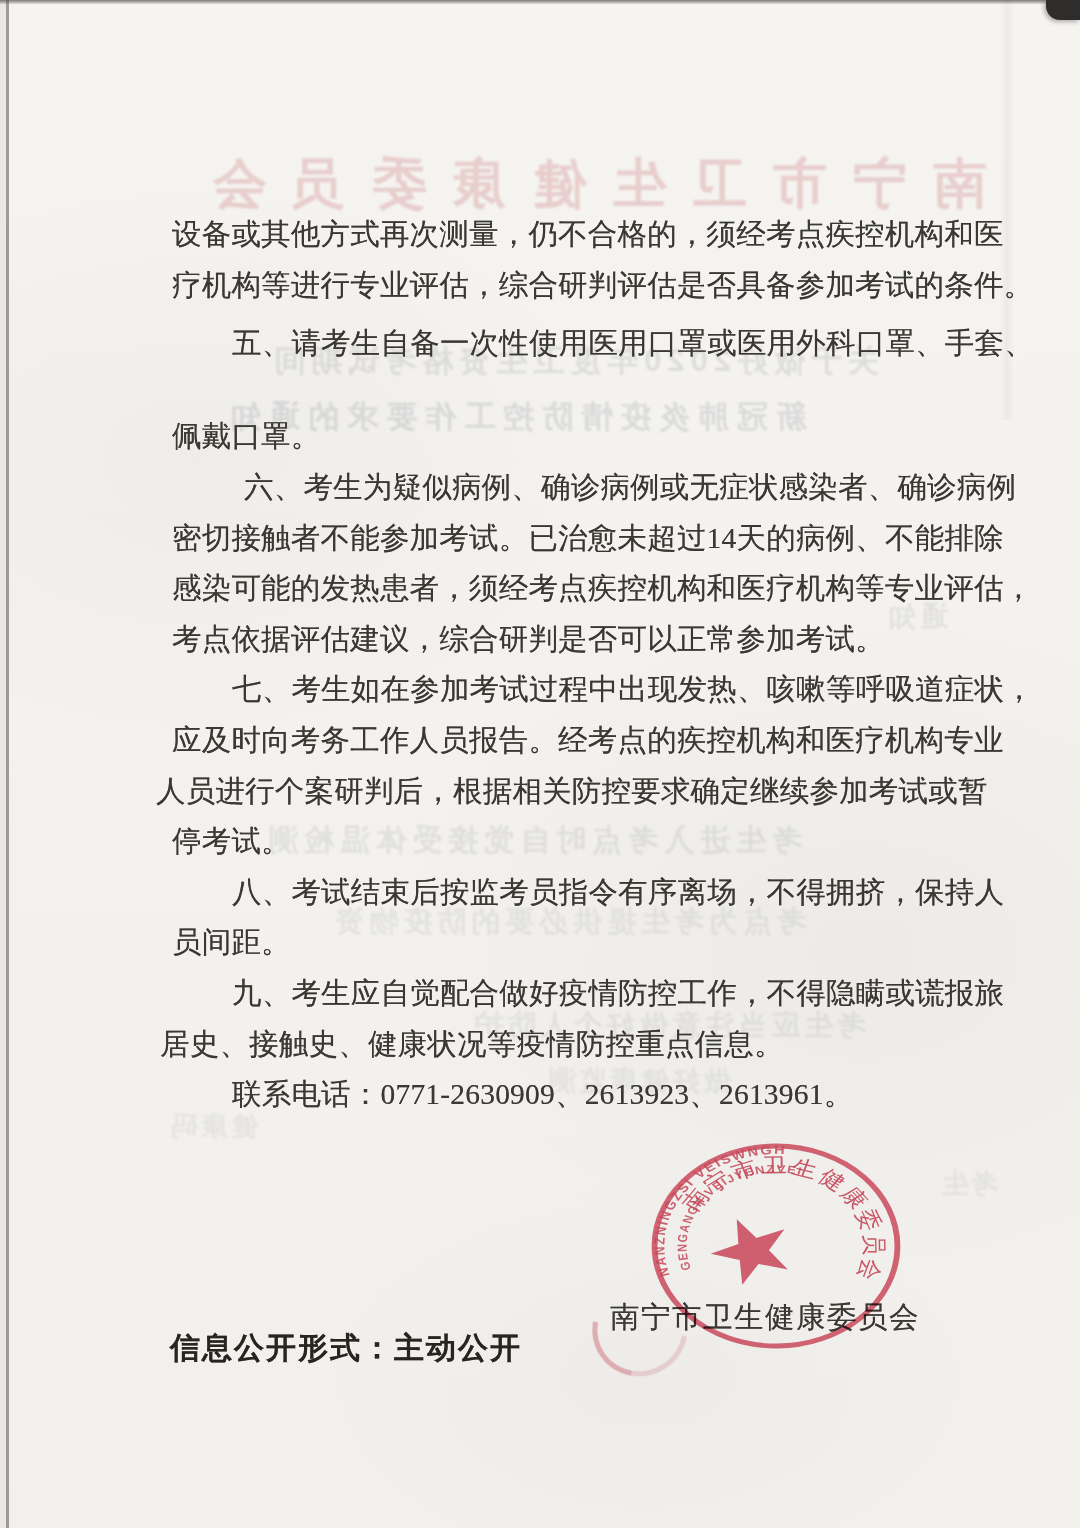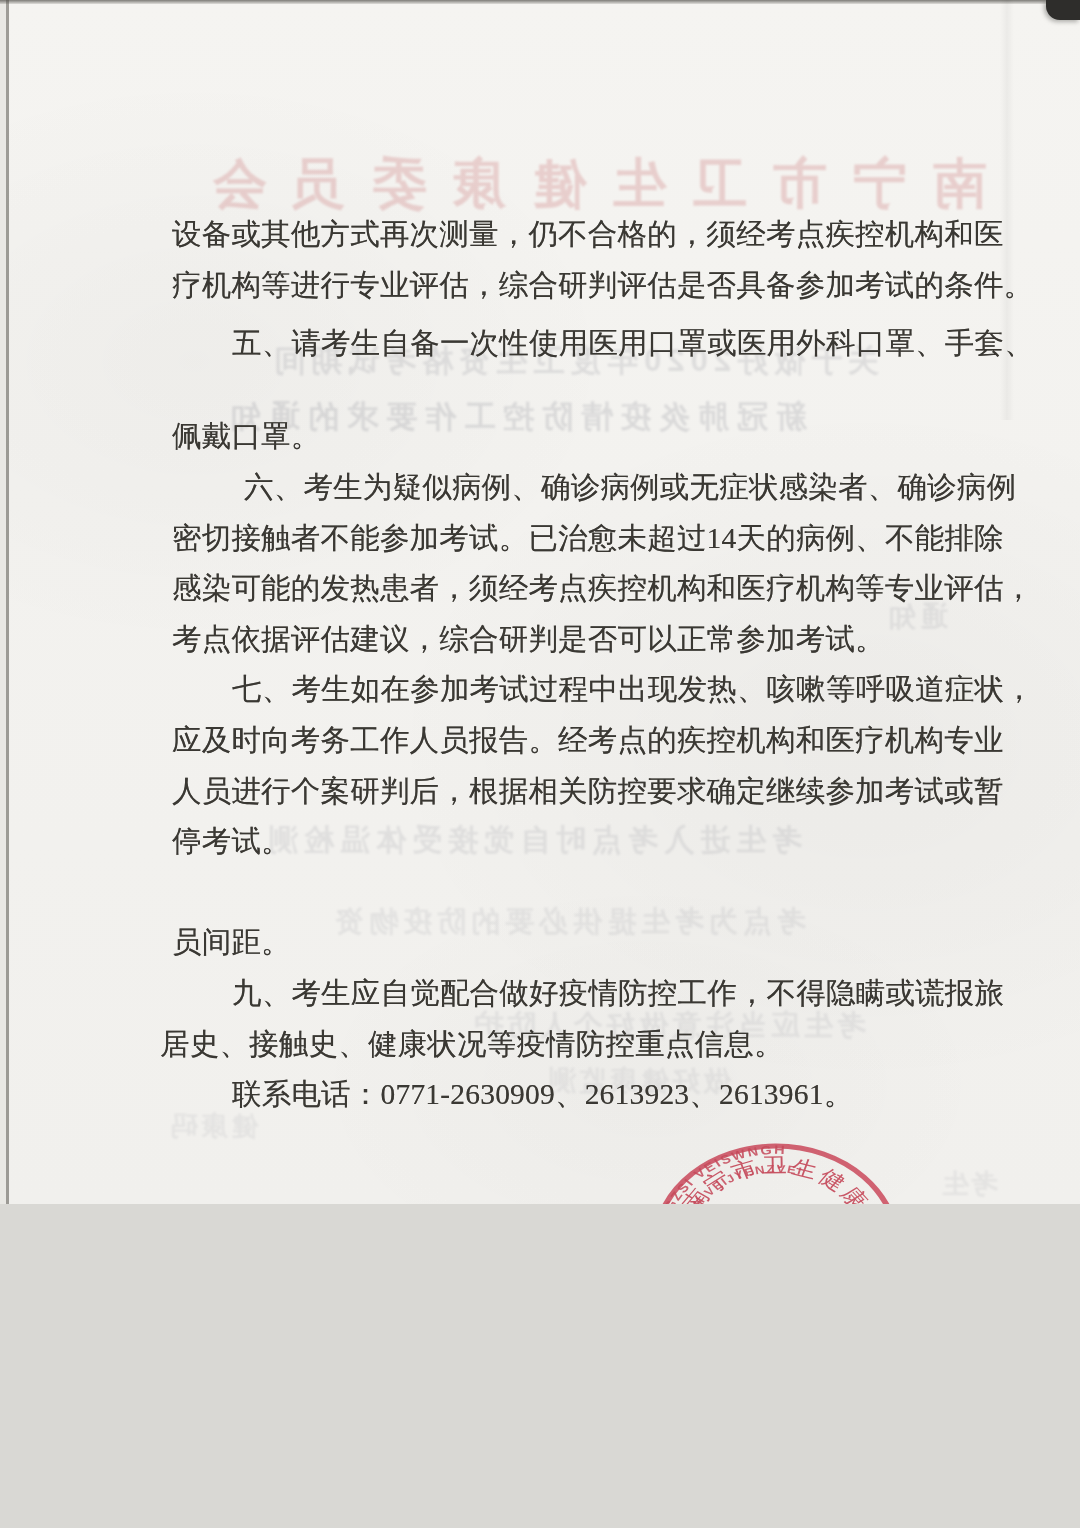--- a/index.html
+++ b/index.html
@@ -1,18 +1,18 @@
 <!DOCTYPE html>
 <html><head>
 <meta charset="utf-8">
 <style>
   html,body{margin:0;padding:0;background:#d9d8d4;}
   .page{
     position:relative;
-    width:1080px;height:1204px;
+    width:1080px;height:1528px;
     margin:0 auto;
     overflow:hidden;
     background:
       radial-gradient(620px 420px at 18% 30%, rgba(0,0,0,0.022), rgba(0,0,0,0) 70%),
       radial-gradient(700px 500px at 80% 62%, rgba(0,0,0,0.028), rgba(0,0,0,0) 70%),
       radial-gradient(500px 300px at 60% 90%, rgba(0,0,0,0.02), rgba(0,0,0,0) 70%),
       linear-gradient(180deg,#f5f4f1 0%,#f3f2ef 40%,#f1f0ed 100%);
     font-family:"Liberation Serif","DejaVu Serif",serif;
   }
   
@@ -93,22 +93,23 @@
       <div class="bline" style="left: 172px; top: 215px;">设备或其他方式再次测量，仍不合格的，须经考点疾控机构和医</div>
       <div class="bline" style="left: 172px; top: 266px;">疗机构等进行专业评估，综合研判评估是否具备参加考试的条件。</div>
       <div class="bline" style="left: 232px; top: 324px;">五、请考生自备一次性使用医用口罩或医用外科口罩、手套、</div>
       <div class="bline" style="left: 172px; top: 417px;">佩戴口罩。</div>
       <div class="bline" style="left: 244px; top: 468px;">六、考生为疑似病例、确诊病例或无症状感染者、确诊病例</div>
       <div class="bline" style="left: 172px; top: 519px;">密切接触者不能参加考试。已治愈未超过14天的病例、不能排除</div>
       <div class="bline" style="left: 172px; top: 569px;">感染可能的发热患者，须经考点疾控机构和医疗机构等专业评估，</div>
       <div class="bline" style="left: 172px; top: 620px;">考点依据评估建议，综合研判是否可以正常参加考试。</div>
       <div class="bline" style="left: 232px; top: 670px;">七、考生如在参加考试过程中出现发热、咳嗽等呼吸道症状，</div>
       <div class="bline" style="left: 172px; top: 721px;">应及时向考务工作人员报告。经考点的疾控机构和医疗机构专业</div>
-      <div class="bline" style="left: 172px; top: 772px;">人员进行个案研判后，根据相关防控要求确定继续参加考试或暂</div>
+      <div class="bline" style="left: 156px; top: 772px;">人员进行个案研判后，根据相关防控要求确定继续参加考试或暂</div>
       <div class="bline" style="left: 172px; top: 822px;">停考试。</div>
+      <div class="bline" style="left: 232px; top: 873px;">八、考试结束后按监考员指令有序离场，不得拥挤，保持人</div>
       <div class="bline" style="left: 172px; top: 923px;">员间距。</div>
       <div class="bline" style="left: 232px; top: 974px;">九、考生应自觉配合做好疫情防控工作，不得隐瞒或谎报旅</div>
       <div class="bline" style="left: 160px; top: 1025px; text-align: center;">居史、接触史、健康状况等疫情防控重点信息。</div>
       <div class="bline" style="left: 232px; top: 1075px;">联系电话：0771-2630909、2613923、2613961。</div>
     </div>
 
   <div class="sig" id="sig-name">南宁市卫生健康委员会</div>
 
   <div class="seal">
     <svg viewBox="0 0 280 280" preserveAspectRatio="none">

